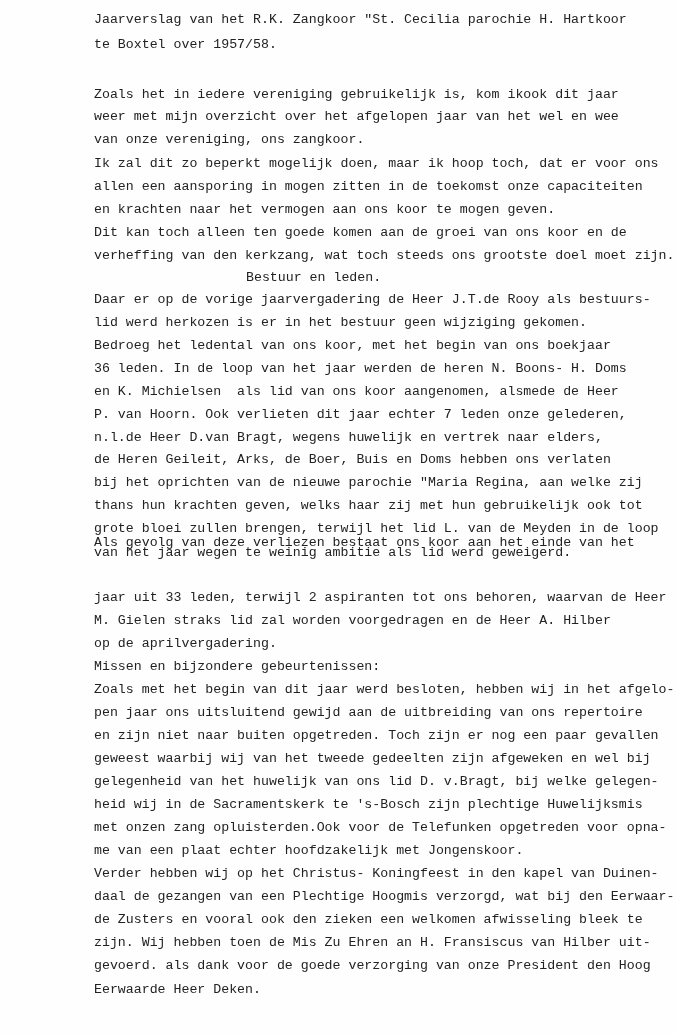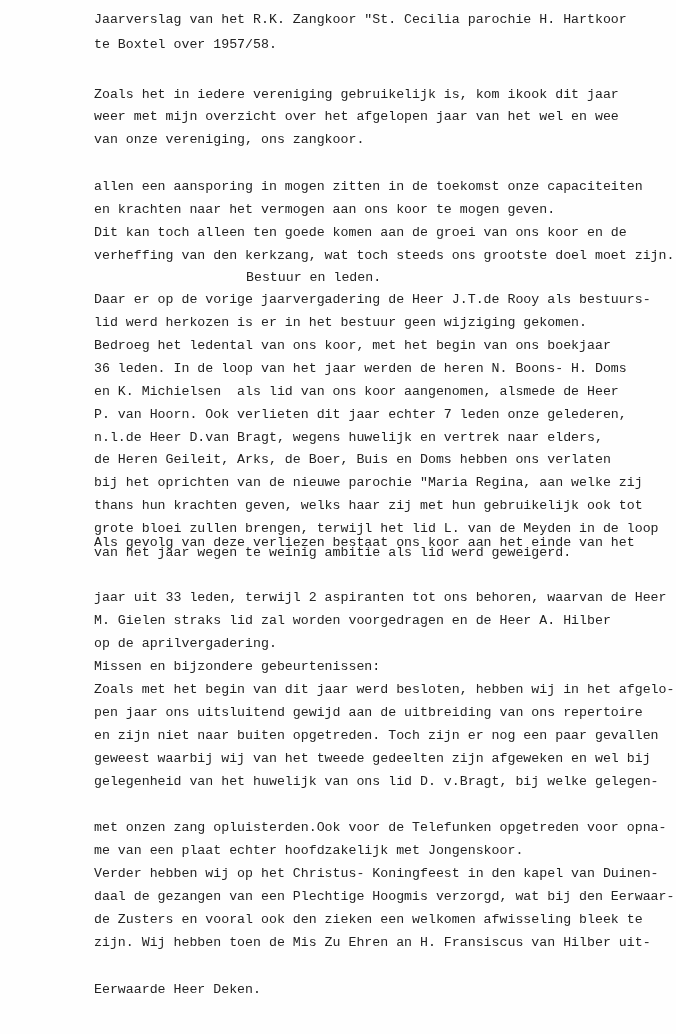--- a/index.html
+++ b/index.html
@@ -20,20 +20,21 @@
 </head>
 <body>
 
 <div class="page">
   <div class="line" style="top:12px">Jaarverslag van het R.K. Zangkoor "St. Cecilia parochie H. Hartkoor</div>
   <div class="line" style="top:37px">te Boxtel over 1957/58.</div>
 
   <div class="line" style="top:87px">Zoals het in iedere vereniging gebruikelijk is, kom ikook dit jaar</div>
   <div class="line" style="top:109px">weer met mijn overzicht over het afgelopen jaar van het wel en wee</div>
   <div class="line" style="top:132px">van onze vereniging, ons zangkoor.</div>
+  <div class="line" style="top:156px">Ik zal dit zo beperkt mogelijk doen, maar ik hoop toch, dat er voor ons</div>
   <div class="line" style="top:179px">allen een aansporing in mogen zitten in de toekomst onze capaciteiten</div>
   <div class="line" style="top:202px">en krachten naar het vermogen aan ons koor te mogen geven.</div>
   <div class="line" style="top:225px">Dit kan toch alleen ten goede komen aan de groei van ons koor en de</div>
   <div class="line" style="top:248px">verheffing van den kerkzang, wat toch steeds ons grootste doel moet zijn.</div>
 
   <div class="line heading" style="top:270px">Bestuur en leden.</div>
 
   <div class="line" style="top:292px">Daar er op de vorige jaarvergadering de Heer J.T.de Rooy als bestuurs-</div>
   <div class="line" style="top:315px">lid werd herkozen is er in het bestuur geen wijziging gekomen.</div>
   <div class="line" style="top:338px">Bedroeg het ledental van ons koor, met het begin van ons boekjaar</div>
@@ -51,20 +52,22 @@
   <div class="line" style="top:613px">M. Gielen straks lid zal worden voorgedragen en de Heer A. Hilber</div>
   <div class="line" style="top:636px">op de aprilvergadering.</div>
 
   <div class="line" style="top:659px">Missen en bijzondere gebeurtenissen:</div>
 
   <div class="line" style="top:682px">Zoals met het begin van dit jaar werd besloten, hebben wij in het afgelo-</div>
   <div class="line" style="top:705px">pen jaar ons uitsluitend gewijd aan de uitbreiding van ons repertoire</div>
   <div class="line" style="top:728px">en zijn niet naar buiten opgetreden. Toch zijn er nog een paar gevallen</div>
   <div class="line" style="top:751px">geweest waarbij wij van het tweede gedeelten zijn afgeweken en wel bij</div>
   <div class="line" style="top:774px">gelegenheid van het huwelijk van ons lid D. v.Bragt, bij welke gelegen-</div>
+  <div class="line" style="top:797px">heid wij in de Sacramentskerk te 's-Bosch zijn plechtige Huwelijksmis</div>
   <div class="line" style="top:843px">me van een plaat echter hoofdzakelijk met Jongenskoor.</div>
   <div class="line" style="top:820px">met onzen zang opluisterden.Ook voor de Telefunken opgetreden voor opna-</div>
   <div class="line" style="top:866px">Verder hebben wij op het Christus- Koningfeest in den kapel van Duinen-</div>
   <div class="line" style="top:889px">daal de gezangen van een Plechtige Hoogmis verzorgd, wat bij den Eerwaar-</div>
   <div class="line" style="top:912px">de Zusters en vooral ook den zieken een welkomen afwisseling bleek te</div>
   <div class="line" style="top:935px">zijn. Wij hebben toen de Mis Zu Ehren an H. Fransiscus van Hilber uit-</div>
+  <div class="line" style="top:958px">gevoerd. als dank voor de goede verzorging van onze President den Hoog</div>
   <div class="line" style="top:982px">Eerwaarde Heer Deken.</div>
 </div>
 
 </body></html>

